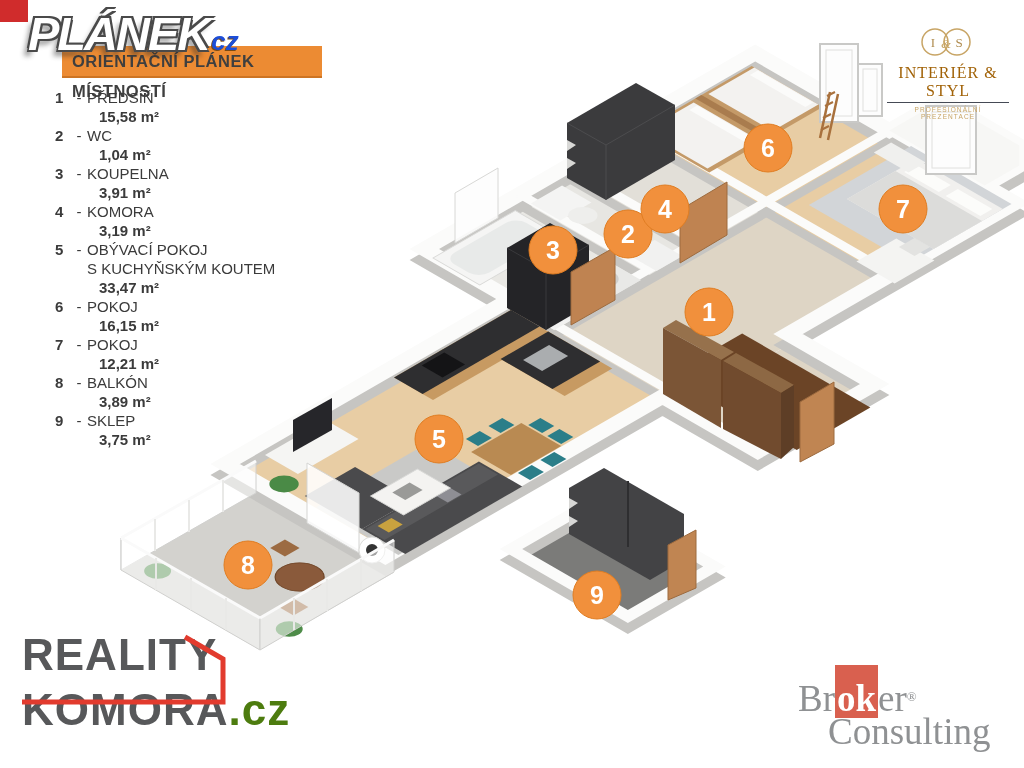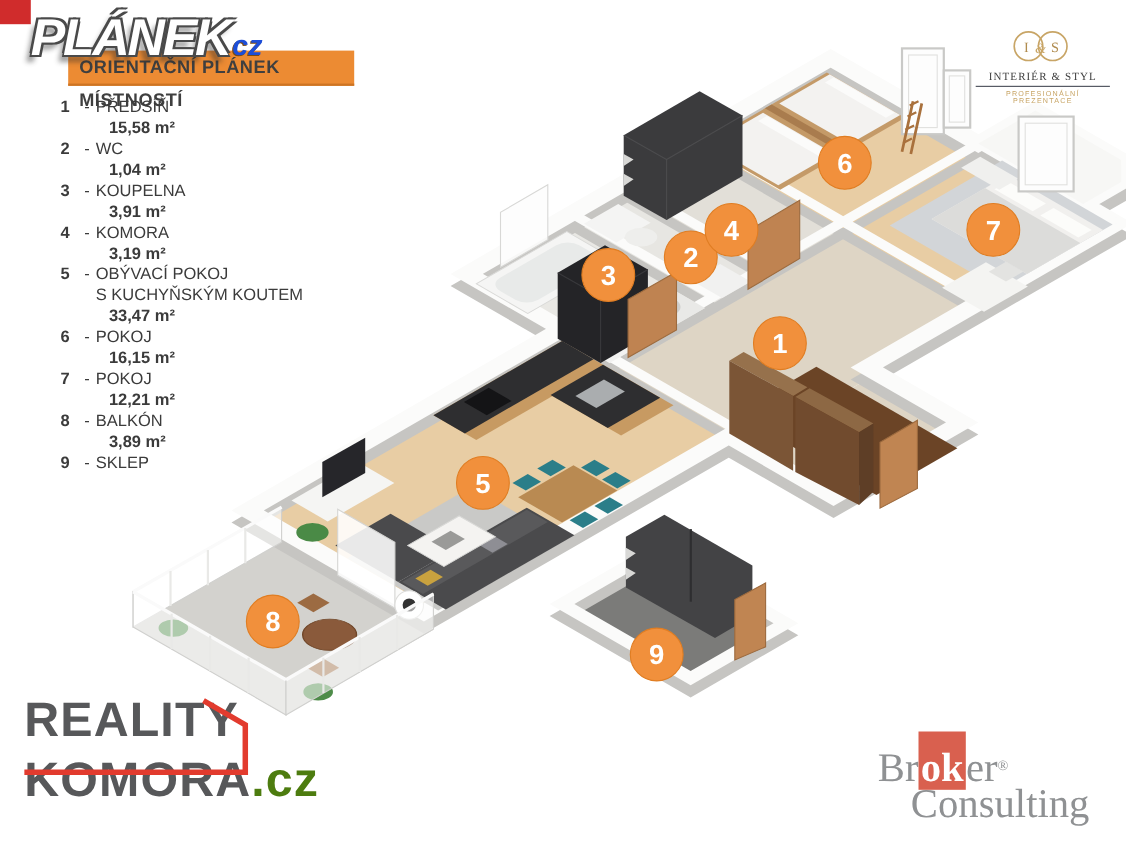--- a/index.html
+++ b/index.html
@@ -27,21 +27,21 @@
   
   #legend{left:55px;top:88px;width:250px;color:#3b3b3b;font-size:15px;z-index:4;}
   .li{display:flex;line-height:19px;}
   .li .num{width:16px;font-weight:bold;}
   .li .dash{width:16px;text-align:center;}
   .area{margin-left:44px;font-weight:bold;line-height:19px;}
   .nm2{margin-left:32px;line-height:19px;}
 
   
   #islogo{left:887px;top:26px;width:122px;text-align:center;z-index:4;}
-  #islogo .l1{font-family:"Liberation Serif",serif;font-size:10px;color:#404040;
+  #islogo .l1{font-family:"Liberation Serif",serif;font-size:16px;color:#a16207;
               letter-spacing:1px;border-bottom:1.5px solid #454a55;padding-bottom:2px;}
   #islogo .l2{font-size:6.5px;color:#c8a566;letter-spacing:1.1px;margin-top:3px;}
 
   
   #reality{left:22px;top:632px;width:230px;height:130px;z-index:4;
            color:#57585a;font-weight:bold;}
   #reality .r1{font-size:44px;line-height:46px;letter-spacing:1px;}
   #reality .r2{font-size:44px;line-height:46px;letter-spacing:1px;margin-top:9px;}
   #reality .tld{color:#4d7c0f;}
   #reality svg{position:absolute;left:0;top:0;}
@@ -325,20 +325,21 @@
     <span class="num">8</span>
       <span class="dash">-</span>
       <span class="nm">BALKÓN</span>
   </div>
   <div class="area">3,89 m²</div>
   <div class="li">
     <span class="num">9</span>
       <span class="dash">-</span>
       <span class="nm">SKLEP</span>
   </div>
+  <div class="area">3,75 m²</div>
 </div>
 
 <div id="islogo" class="abs">
   <svg width="122" height="34" viewBox="0 0 122 34">
     <circle cx="48" cy="16" r="13" fill="none" stroke="#c8a566" stroke-width="1.5"></circle>
     <circle cx="70" cy="16" r="13" fill="none" stroke="#c8a566" stroke-width="1.5"></circle>
     <text x="46" y="21" font-family="Liberation Serif,serif" font-size="13" fill="#b08c4f" text-anchor="middle">I</text>
     <text x="59" y="22" font-family="Liberation Serif,serif" font-style="italic" font-size="13" fill="#c8a566" text-anchor="middle">&amp;</text>
     <text x="72" y="21" font-family="Liberation Serif,serif" font-size="13" fill="#b08c4f" text-anchor="middle">S</text>
   </svg>

